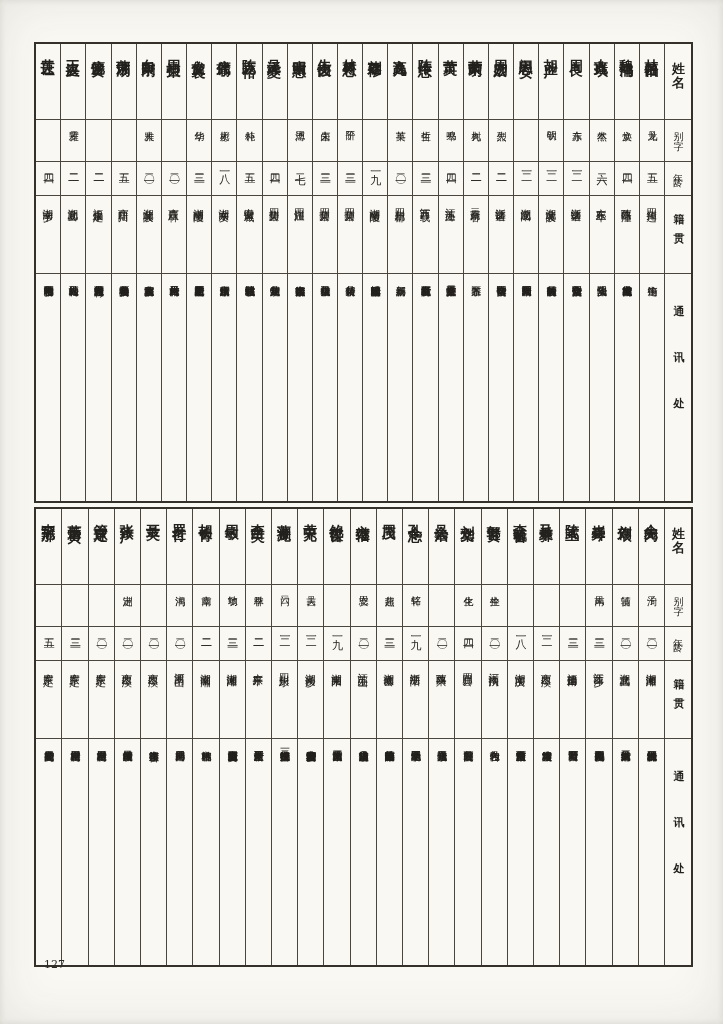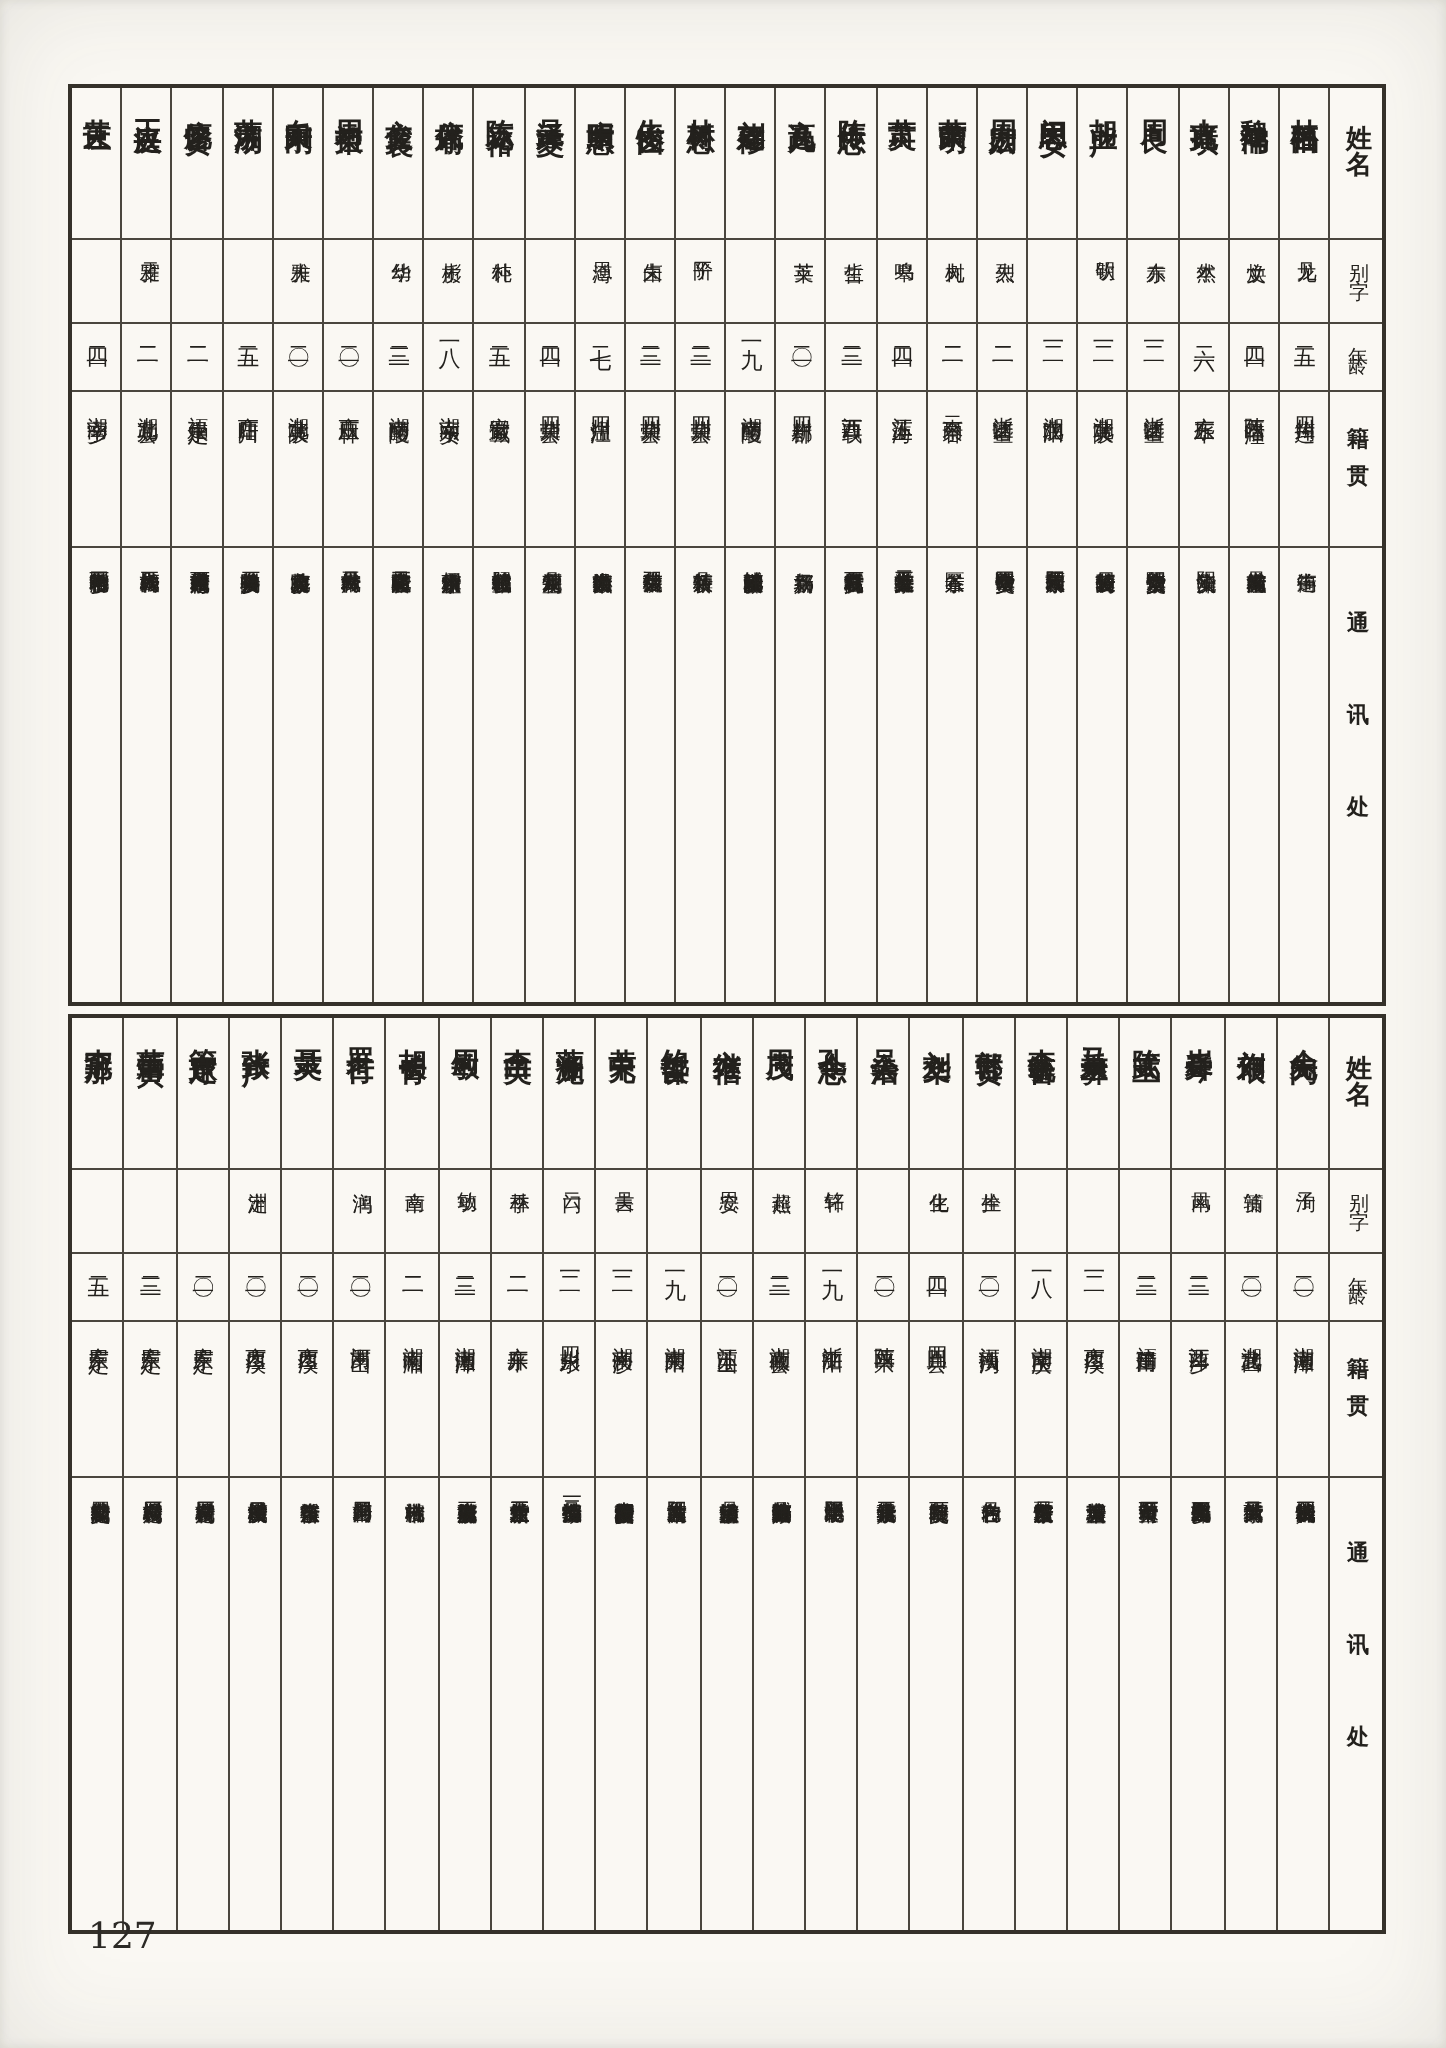--- a/index.html
+++ b/index.html
@@ -56,21 +56,21 @@
   
   .header-col .c-name     { font-size:13px; letter-spacing:13px; padding-top:8px; }
   .header-col .c-courtesy { font-size:10px; letter-spacing:8px;  padding-top:4px; }
   .header-col .c-age      { font-size:10px; letter-spacing:4px;  padding-top:3px; }
   .header-col .c-origin   { font-size:11px; font-weight:bold; letter-spacing:20px; padding-top:8px; }
   .header-col .c-addr     { font-size:11px; font-weight:bold; letter-spacing:46px; padding-top:22px; }
   .page-number {
     position:absolute;
     left:44px; top:958px;
     font-family:"DejaVu Serif", serif;
-    font-size:18px;
+    font-size:11px;
     color:#2c2a26;
   }
 </style>
 </head>
 <body>
 
 <div class="page">
   <div class="reg-table t-top">
       <div class="col header-col">
         <div class="cell c-name">

